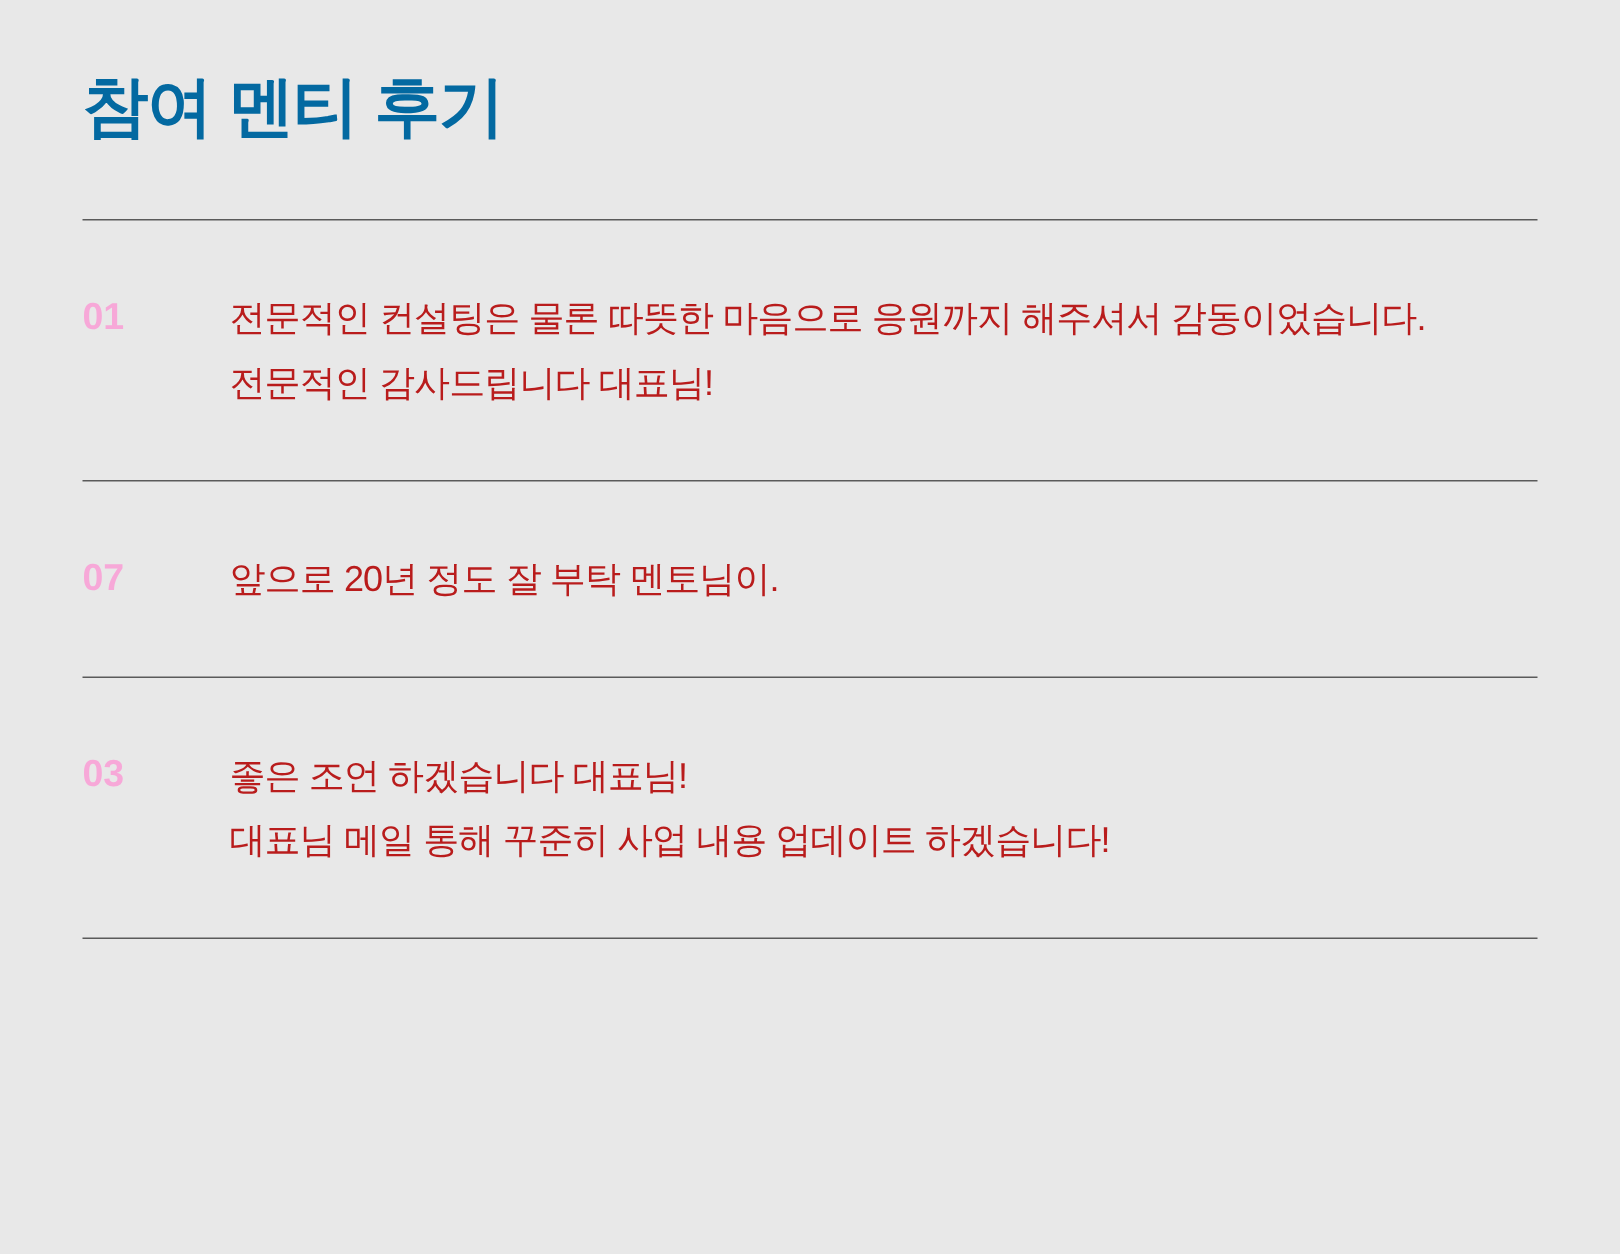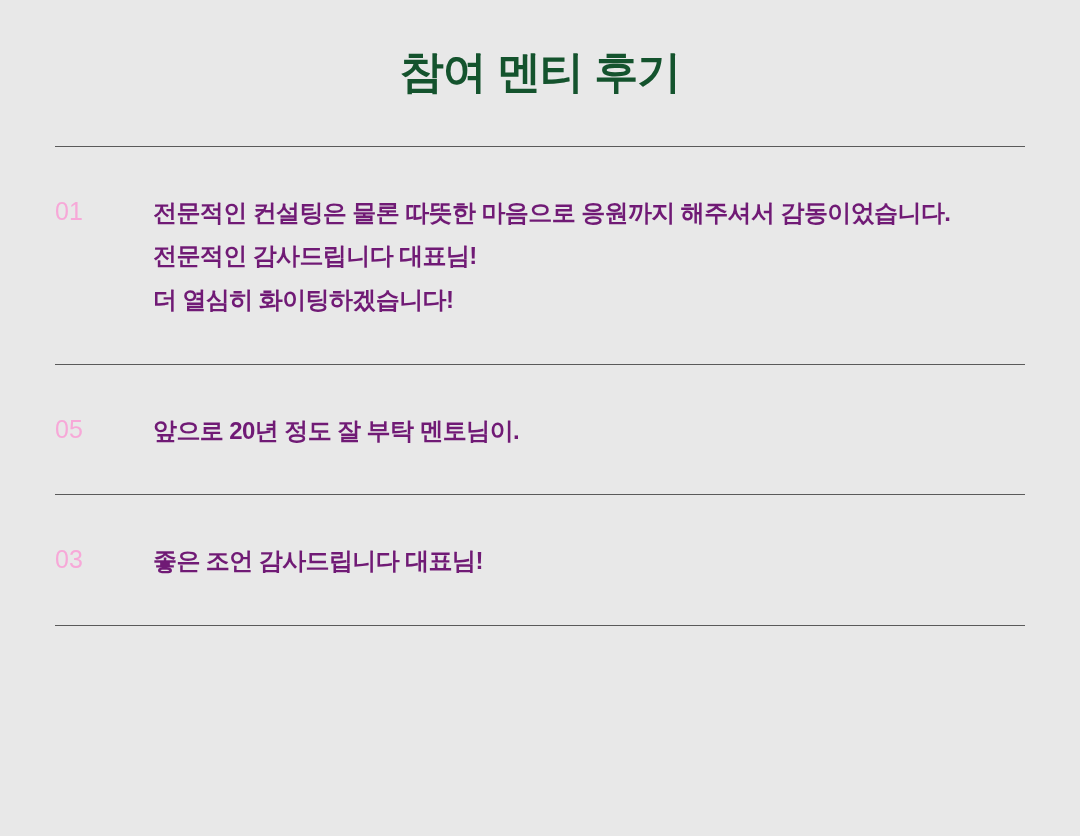--- a/index.html
+++ b/index.html
@@ -19,25 +19,24 @@
     position: relative;
     width: 1080px;
     height: 836px;
     box-sizing: border-box;
     padding: 0 55px;
   }
   .page-title {
     font-size: 44px;
     font-weight: bold;
     letter-spacing: -1px;
-    color: #14532d;
+    color: #0369a1;
     margin: 0;
     padding-top: 46px;
     line-height: 1.2;
-    text-align: center;
   }
   .divider {
     height: 1px;
     background: #5a5a5a;
     width: 970px;
     margin: 0;
   }
   .divider.top {
     margin-top: 47px;
   }
@@ -48,34 +47,33 @@
   }
   .review-item {
     display: flex;
     align-items: flex-start;
     padding: 44px 0 42px 0;
   }
   .review-num {
     width: 98px;
     flex: 0 0 98px;
     font-size: 25px;
-    font-weight: normal;
+    font-weight: bold;
     color: #f7a8d8;
     letter-spacing: 0px;
     line-height: 1.45;
     padding-top: 2px;
   }
   .review-text {
     flex: 1 1 auto;
     font-size: 24px;
     line-height: 1.82;
-    color: #701a75;
+    color: #b91c1c;
     letter-spacing: -0.6px;
     word-break: keep-all;
-    font-weight: bold;
   }
   .review-text .line {
     display: block;
     white-space: nowrap;
   }
   .spacer-bottom {
     height: 10px;
   }
 </style>
 </head>
@@ -87,39 +85,39 @@
 
   <div class="divider top"></div>
 
   <ul class="review-list">
 
     <li class="review-item">
       <div class="review-num">01</div>
       <div class="review-text">
         <span class="line">전문적인 컨설팅은 물론 따뜻한 마음으로 응원까지 해주셔서 감동이었습니다.</span>
         <span class="line">전문적인 감사드립니다 대표님!</span>
-        <span class="line">더 열심히 화이팅하겠습니다!</span>
       </div>
     </li>
 
     <div class="divider"></div>
 
     <li class="review-item">
-      <div class="review-num">05</div>
+      <div class="review-num">07</div>
       <div class="review-text">
         <span class="line">앞으로 20년 정도 잘 부탁 멘토님이.</span>
       </div>
     </li>
 
     <div class="divider"></div>
 
     <li class="review-item">
       <div class="review-num">03</div>
       <div class="review-text">
-        <span class="line">좋은 조언 감사드립니다 대표님!</span>
+        <span class="line">좋은 조언 하겠습니다 대표님!</span>
+        <span class="line">대표님 메일 통해 꾸준히 사업 내용 업데이트 하겠습니다!</span>
       </div>
     </li>
 
     <div class="divider"></div>
 
   </ul>
 
   <div class="spacer-bottom"></div>
 </div>
 

